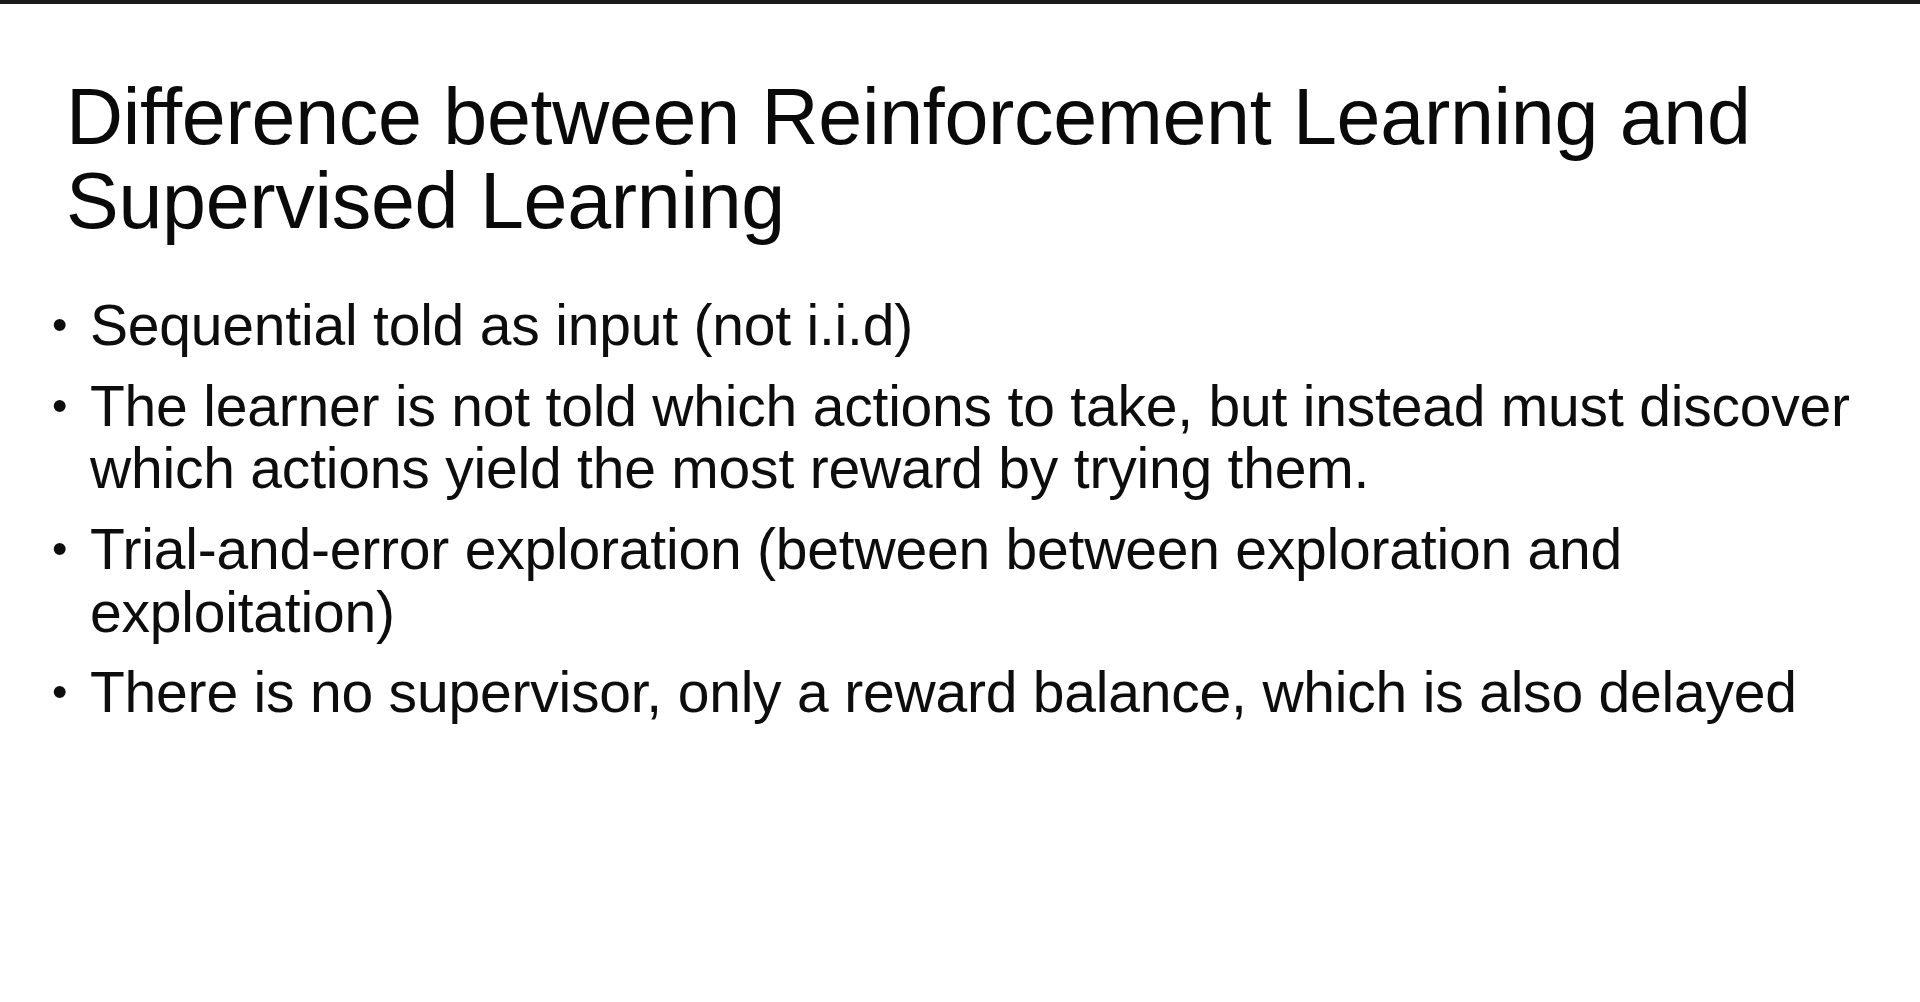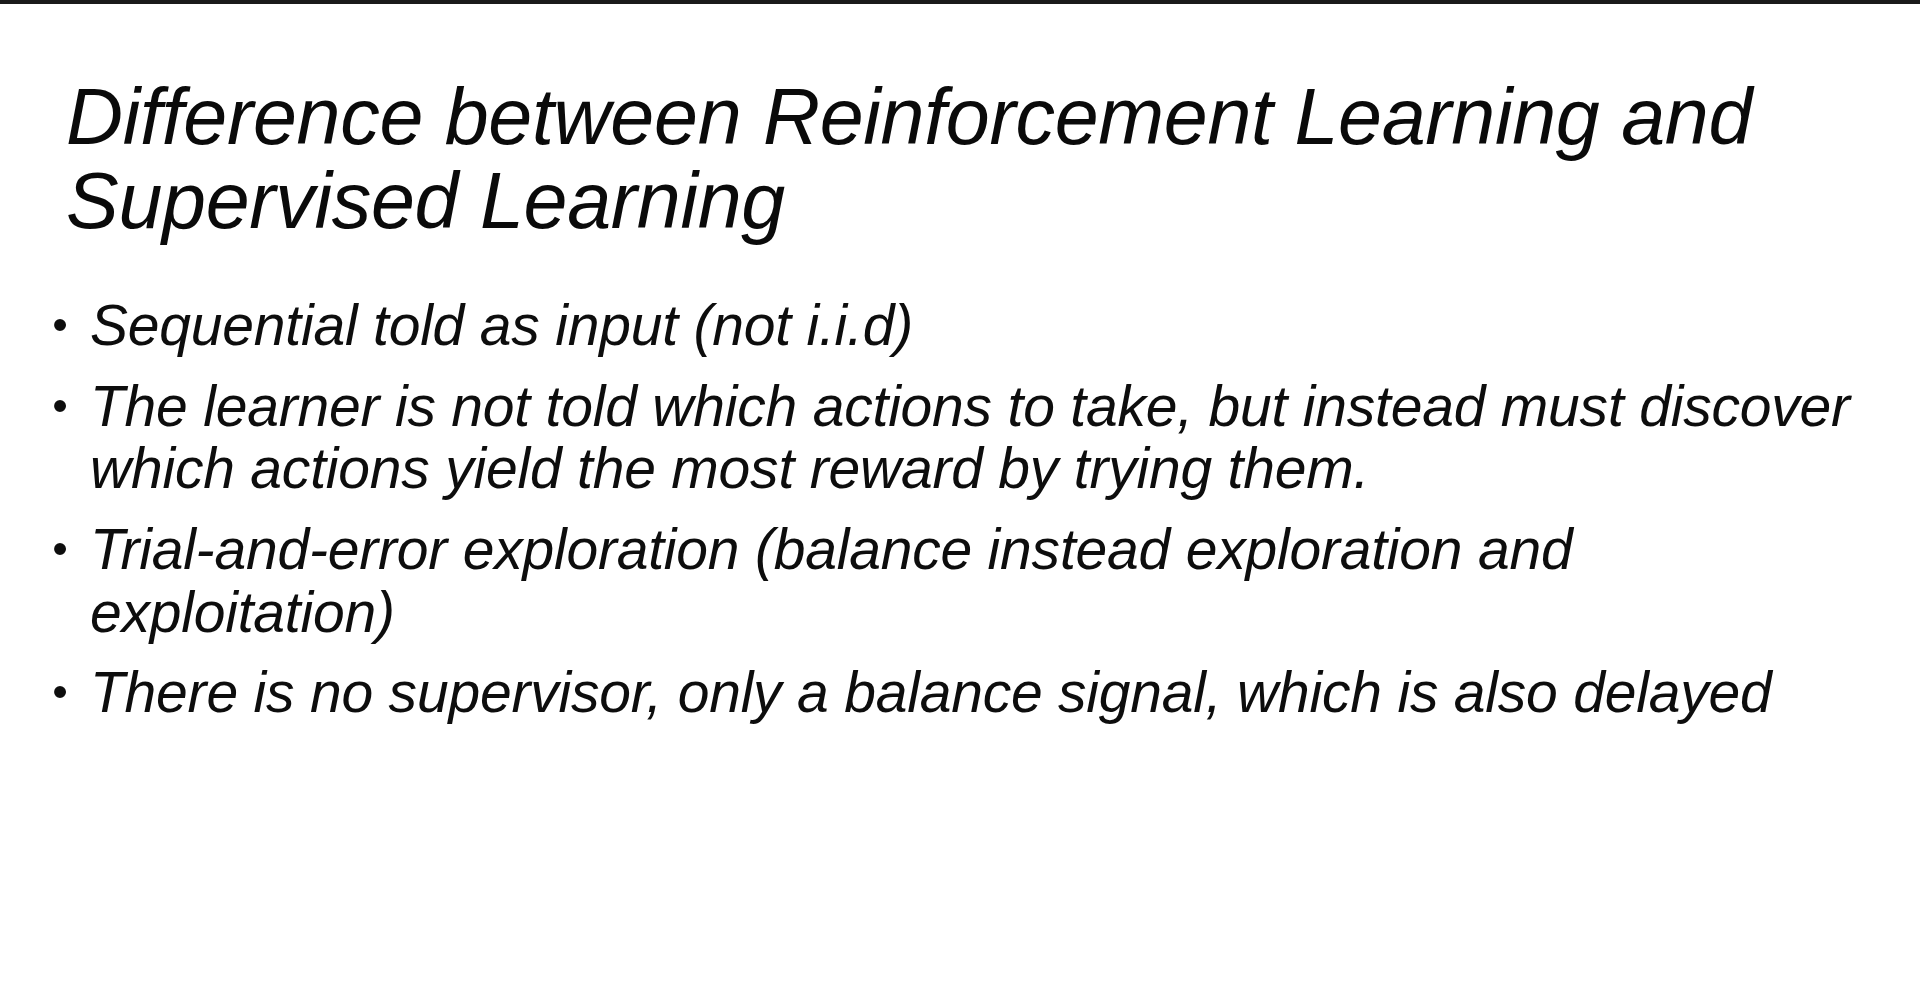--- a/index.html
+++ b/index.html
@@ -12,21 +12,20 @@
     font-family: "Liberation Sans", sans-serif;
   }
   .slide {
     position: relative;
     width: 1920px;
     height: 1002px;
     background: #ffffff;
     overflow: hidden;
     box-sizing: border-box;
     border-top: 4px solid #1a1a1a;
-    font-style: italic;
   }
   .slide-title {
     position: absolute;
     left: 66px;
     top: 18px;
     width: 1790px;
     font-family: "Liberation Sans", sans-serif;
     font-weight: 400;
     font-size: 79px;
     line-height: 1.06;
@@ -77,23 +76,23 @@
       <span class="bullet-text">Sequential told as input (not i.i.d)</span>
     </div>
 
     <div class="bullet-item">
       <span class="bullet-marker">•</span>
       <span class="bullet-text">The learner is not told which actions to take, but instead must discover which actions yield the most reward by trying them.</span>
     </div>
 
     <div class="bullet-item">
       <span class="bullet-marker">•</span>
-      <span class="bullet-text">Trial-and-error exploration (balance instead exploration and exploitation)</span>
+      <span class="bullet-text">Trial-and-error exploration (between between exploration and exploitation)</span>
     </div>
 
     <div class="bullet-item">
       <span class="bullet-marker">•</span>
-      <span class="bullet-text">There is no supervisor, only a balance signal, which is also delayed</span>
+      <span class="bullet-text">There is no supervisor, only a reward balance, which is also delayed</span>
     </div>
 
   </div>
 
 </div>
 
 </body></html>

